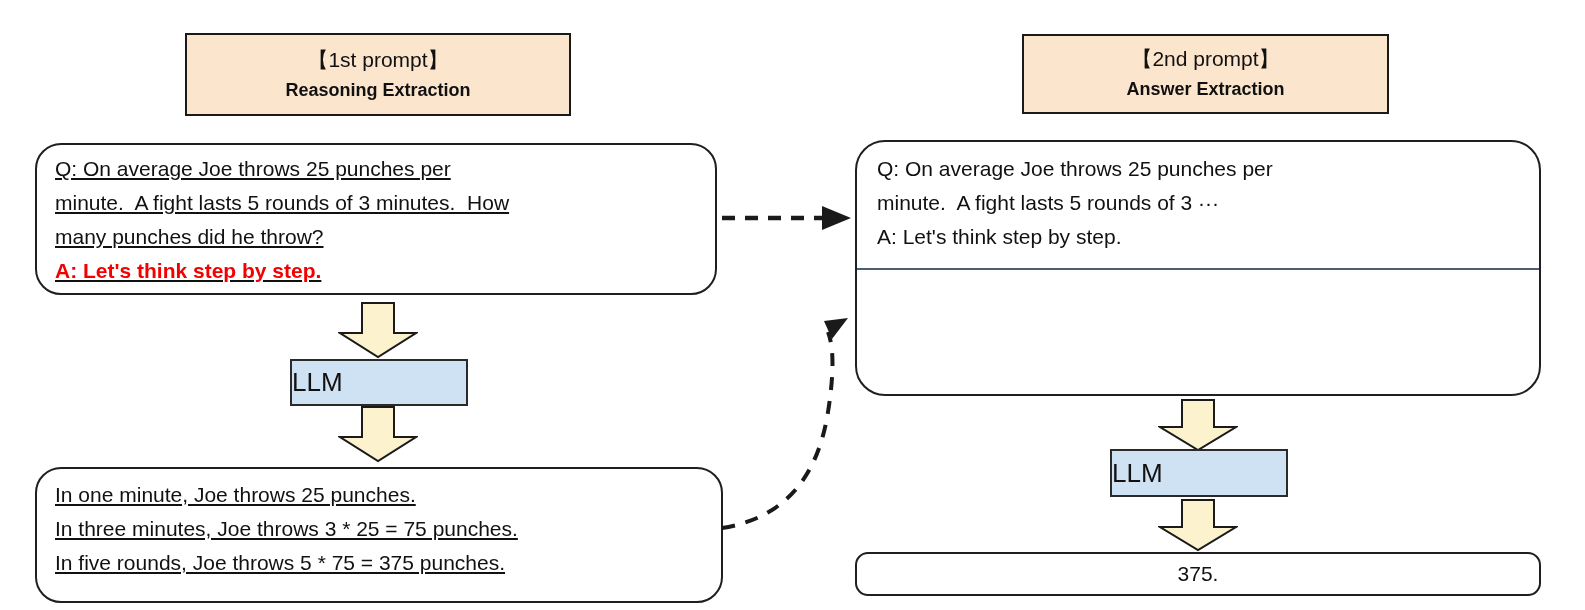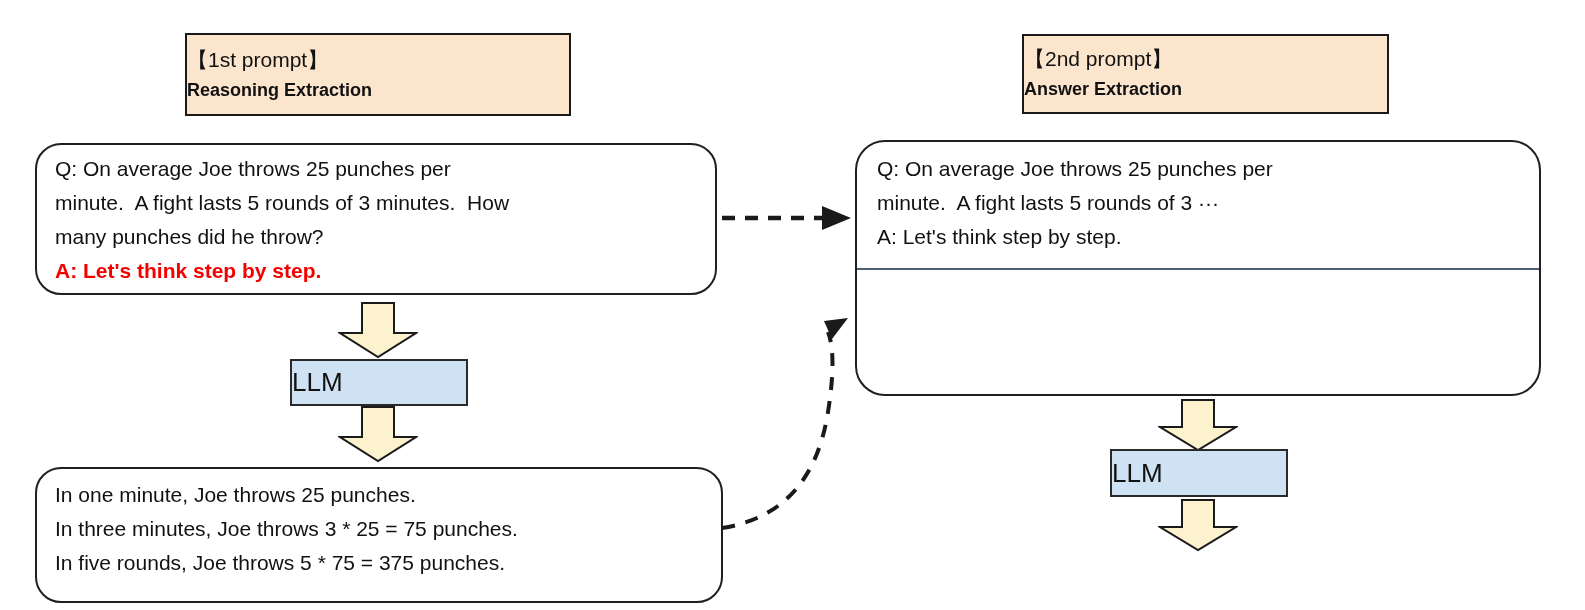--- a/index.html
+++ b/index.html
@@ -2,27 +2,27 @@
 <html><head>
 <meta charset="utf-8">
 <style>
   html,body{margin:0;padding:0;background:#ffffff;}
   .canvas{
     position:relative;width:1585px;height:610px;background:#ffffff;
     font-family:"Liberation Sans","DejaVu Sans",sans-serif;color:#111;overflow:hidden;
   }
   .abs{position:absolute;box-sizing:border-box;}
   .header-box{
-    background:#FBE5CD;border:2px solid #1a1a1a;
+    background:#FBE5CD;border:2px solid #1a1a1a;text-align:center;
     display:flex;flex-direction:column;justify-content:center;gap:2px;
   }
   .header-line1{font-size:21px;font-weight:400;line-height:28px;}
   .header-line2{font-size:18px;font-weight:700;line-height:28px;}
   .round-box{
-    background:#ffffff;border:2px solid #1f1f1f;border-radius:26px;
+    background:#ffffff;border:2px solid #1f1f1f;border-radius:26px;text-decoration:underline;
   }
   .box-text{
     font-size:21px;line-height:34px;white-space:pre-wrap;color:#111;
   }
   .red-text{color:#f40000;font-weight:700;}
   .llm-box{
     background:#CFE2F3;border:2px solid #2a2a2a;display:flex;align-items:center;justify-content:flex-start;
     font-size:26px;color:#111;
   }
   .divider{position:absolute;left:0;right:0;height:0;border-top:2px solid #4d5d73;}
@@ -95,20 +95,23 @@
   <div class="abs llm-box" style="left:1110px;top:449px;width:178px;height:48px;">
     <span>LLM</span>
   </div>
 
   <div class="abs" style="left:1158px;top:499px;">
     <svg width="80" height="53" viewBox="0 0 80 53">
       <polygon points="24,1 56,1 56,28 78,28 40,51 2,28 24,28" fill="#FDF2CE" stroke="#1a1a1a" stroke-width="2" stroke-linejoin="miter"></polygon>
     </svg>
   </div>
 
+  <div class="abs answer-box" style="left:855px;top:552px;width:686px;height:44px;">
+    <span>375.</span>
+  </div>
 
   <svg class="overlay" width="1585" height="610" viewBox="0 0 1585 610">
 
     <g>
       <line x1="722" y1="218" x2="824" y2="218" stroke="#1a1a1a" stroke-width="4.5" stroke-dasharray="13 10"></line>
       <polygon points="851,218 822,206 822,230" fill="#1a1a1a"></polygon>
     </g>
 
     <g>
       <path d="M 722 528 Q 812 514 828 412 Q 837 355 828 332" fill="none" stroke="#1a1a1a" stroke-width="4" stroke-dasharray="13 11"></path>

